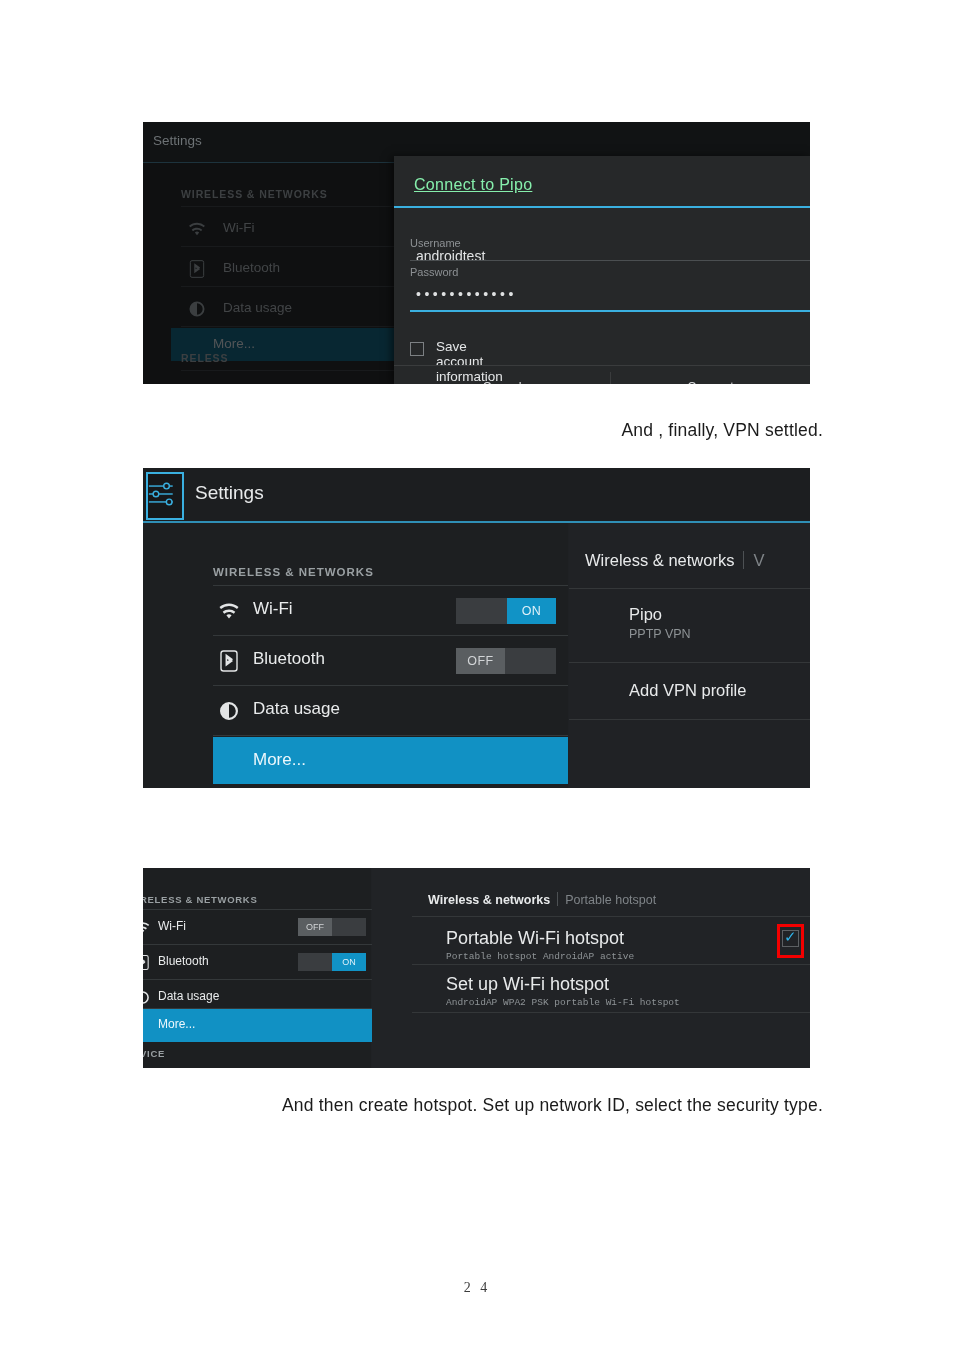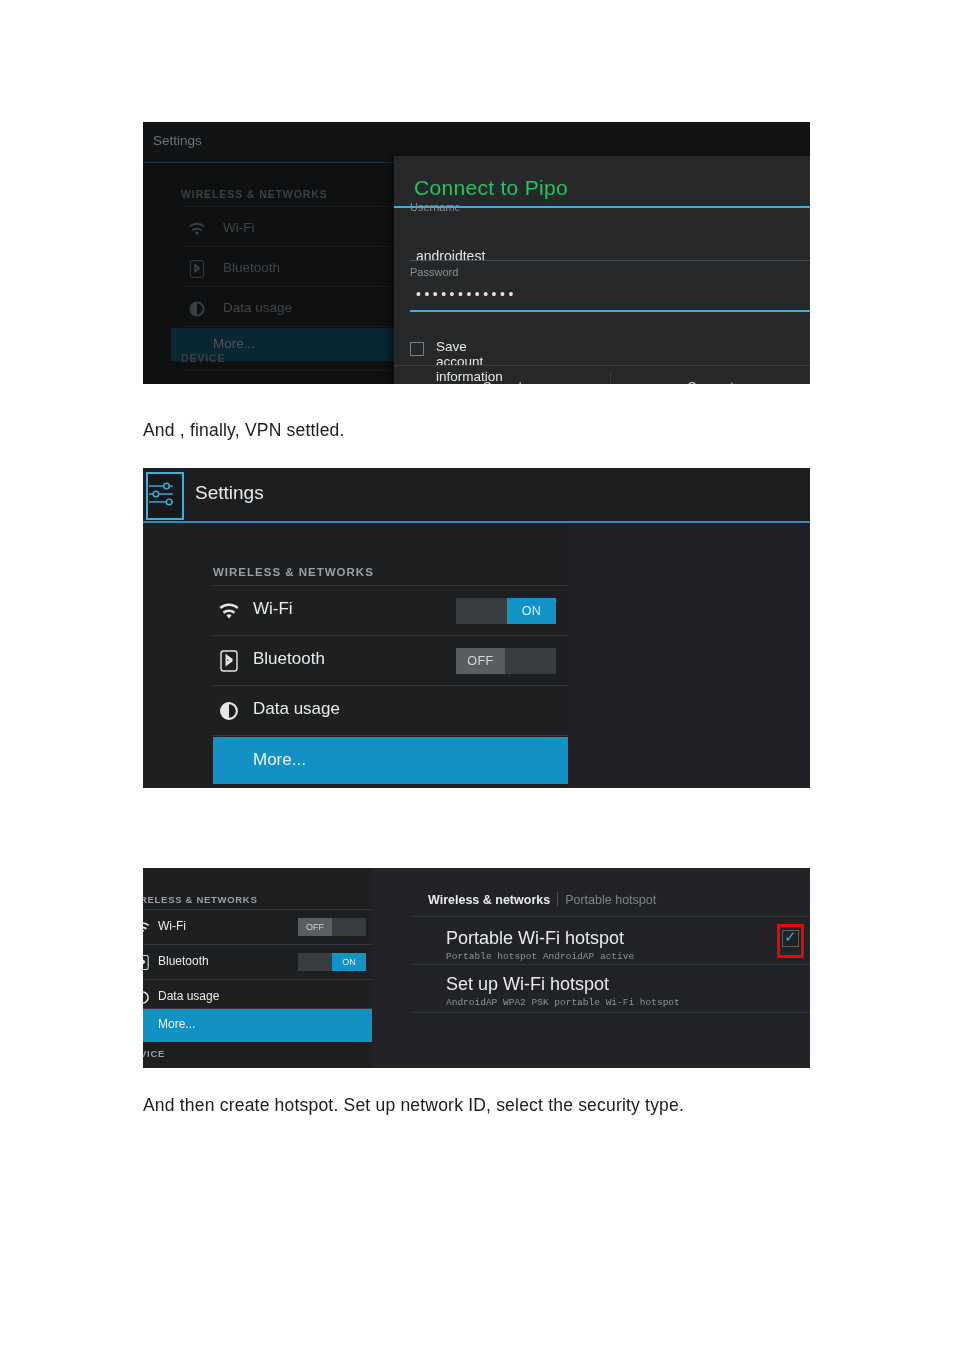--- a/index.html
+++ b/index.html
@@ -22,20 +22,21 @@
     height: 1350px;
   }
 
   
   .para {
     position: absolute;
     font-size: 17.5px;
     line-height: 26px;
     color: #1b1b1b;
     letter-spacing: 0.2px;
+    text-align: right;
   }
   .para b { font-weight: bold; }
 
   .pagenum {
     position: absolute;
     left: 0; right: 0;
     text-align: center;
     font-size: 14px;
     color: #3c3c3c;
     font-family: "Liberation Serif", serif;
@@ -97,21 +98,21 @@
   }
 
   
   .dlg {
     position:absolute; left:251px; top:34px; width:416px; height:228px;
     background:#262829;
     box-shadow: -3px 0 8px rgba(0,0,0,.5);
   }
   .dlg .dtitle {
     position:absolute; left:20px; top:20px;
-    font-size:21px; color:#22c55e; letter-spacing:0.3px;
+    font-size:16px; color:#86efac; letter-spacing:0.3px;text-decoration:underline;
   }
   .dlg .dline {
     position:absolute; left:0; top:50px; width:100%; height:2px; background:#3ab0e0;
   }
   .dlg .flabel {
     position:absolute; left:16px;
     font-size:11px; color:#8d9194;
   }
   .dlg .fvalue {
     position:absolute; left:22px;
@@ -316,30 +317,30 @@
             <path d="M12 3a9 9 0 1 0 0 18 9 9 0 0 0 0-18zm0 2.2a6.8 6.8 0 0 1 0 13.6V5.2z"></path>
           </svg>
       </span>
       <span class="lbl">Data usage</span>
     </div>
     <div class="divider" style="top:204px;"></div>
 
     <div class="rowsel" style="top:206px; width:250px; height:33px;">
       <span style="position:absolute; left:42px; top:8px; font-size:13.5px; color:#7d8285;">More...</span>
     </div>
-    <div class="devhdr" style="top:230px; left:38px;">DEVICE</div>
+    <div class="devhdr" style="top:230px; left:38px;">RELESS</div>
     <div class="divider" style="top:248px;"></div>
 
     <div class="scrim"></div>
 
     <div class="dlg">
       <div class="dtitle">Connect to Pipo</div>
       <div class="dline"></div>
 
-      <div class="flabel" style="top:45px;text-align:right;">Username</div>
+      <div class="flabel" style="top:81px;text-align:right;">Username</div>
       <div class="fvalue" style="top:92px;">androidtest</div>
       <div class="uline-grey" style="top:104px;"></div>
 
       <div class="flabel" style="top:110px;">Password</div>
       <div class="fdots" style="top:130px;">••••••••••••</div>
       <div class="uline-blue" style="top:154px;"></div>
 
       <div class="cbrow">
         <span class="cbbox"></span>
         <span class="cblbl">Save account information</span>
@@ -413,20 +414,35 @@
         </span>
         <span class="lbl">Data usage</span>
       </div>
       <div class="hdivider" style="top:212px;"></div>
 
       <div class="rowsel" style="top:214px;">
         <span class="lbl">More...</span>
       </div>
     </div>
 
+    <div class="right">
+      <div class="crumbs">
+        <span class="crumb1">Wireless &amp; networks</span><span class="crumbsep"></span><span class="crumb2">V</span>
+      </div>
+      <div class="rdiv" style="top:65px;"></div>
+      <div class="item" style="top:82px;">
+        <div class="t">Pipo</div>
+        <div class="s">PPTP VPN</div>
+      </div>
+      <div class="rdiv" style="top:139px;"></div>
+      <div class="item" style="top:158px;">
+        <div class="t">Add VPN profile</div>
+      </div>
+      <div class="rdiv" style="top:196px;"></div>
+    </div>
   </div>
 
 
   <div class="shot s3">
     <div class="left">
       <div class="sectionhdr">RELESS &amp; NETWORKS</div>
       <div class="hdivider" style="top:41px;"></div>
 
       <div class="row" style="top:43px;">
         <span class="ico">
@@ -489,14 +505,15 @@
     </div>
 
     <div class="cbchecked">
       <span class="mark">✓</span>
     </div>
     <div class="redbox"></div>
   </div>
 
   <div class="para" style="left:143px; top:1092px; width:680px;">And then create hotspot. Set up network ID, select the security type.</div>
 
+  <div class="pagenum" style="top:1280px;">2 4</div>
 
 </div>
 
 </body></html>

